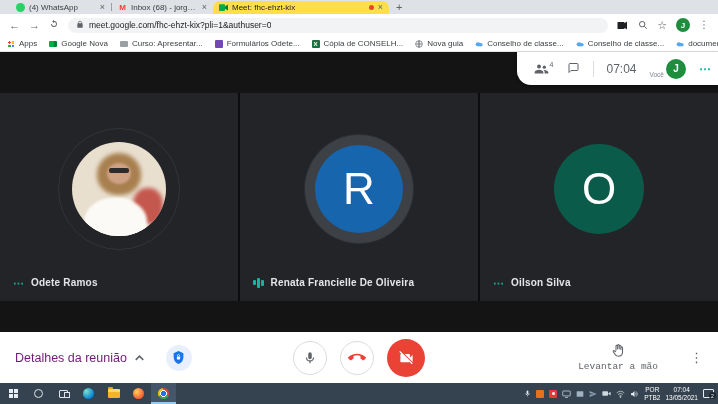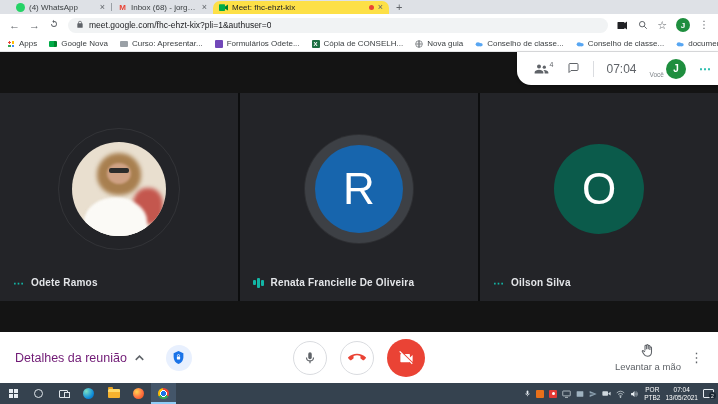--- a/index.html
+++ b/index.html
@@ -96,21 +96,21 @@
   .bottombar { position:absolute; left:0; bottom:0; width:100%; height:51px; background:#fff;
       display:flex; align-items:center; }
   .details { margin-left:15px; display:flex; align-items:center; gap:8px;
       font-size:12.5px; color:#701a75; }
   .shieldwrap { margin-left:22px; width:26px; height:26px; border-radius:50%; background:#e8f0fe;
       display:flex; align-items:center; justify-content:center; }
   .centerbtns { position:absolute; left:50%; transform:translateX(-50%); display:flex; gap:13px; align-items:center; }
   .cbtn { width:34px; height:34px; border-radius:50%; border:1px solid #dadce0; background:#fff;
       display:flex; align-items:center; justify-content:center; }
   .cbtn.danger { width:38px; height:38px; background:#ea4335; border:none; }
-  .rightacts { margin-left:auto; display:flex; align-items:center; gap:9px; margin-right:15px; }
+  .rightacts { margin-left:auto; display:flex; align-items:center; gap:32px; margin-right:15px;font-family:Liberation Mono, monospace; }
   .action { display:flex; flex-direction:column; align-items:center; gap:3px;
       font-size:9.5px; color:#5f6368; }
   .bb-kebab { font-size:13px; color:#5f6368; }
 
   
   .taskbar { height:21px; background:#35424f; display:flex; align-items:center; padding-left:1px; }
   .tbtn { width:25px; height:21px; display:flex; align-items:center; justify-content:center; }
   .tbtn.active { background:#44566a; box-shadow:inset 0 -2px 0 #8fcdf7; }
   .winlogo { display:grid; grid-template-columns:4px 4px; grid-template-rows:4px 4px; gap:1px; }
   .winlogo b { background:#e8eef3; }

